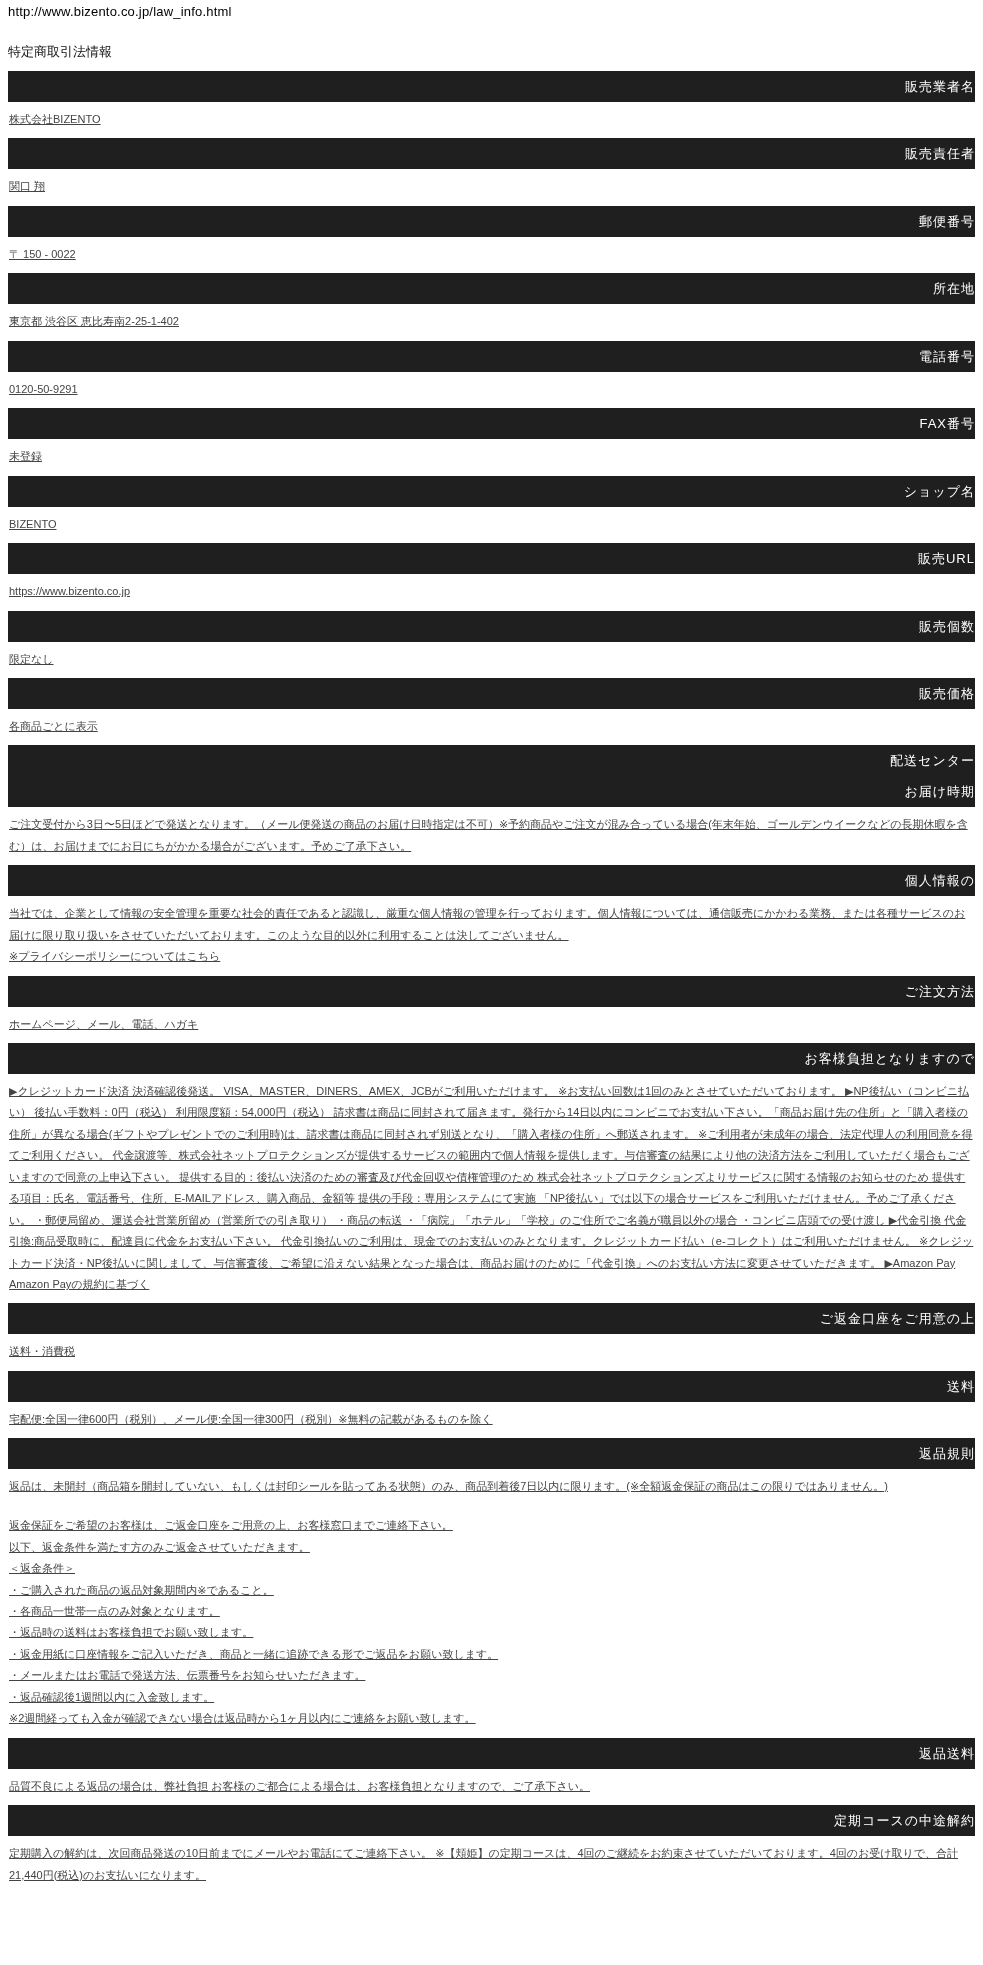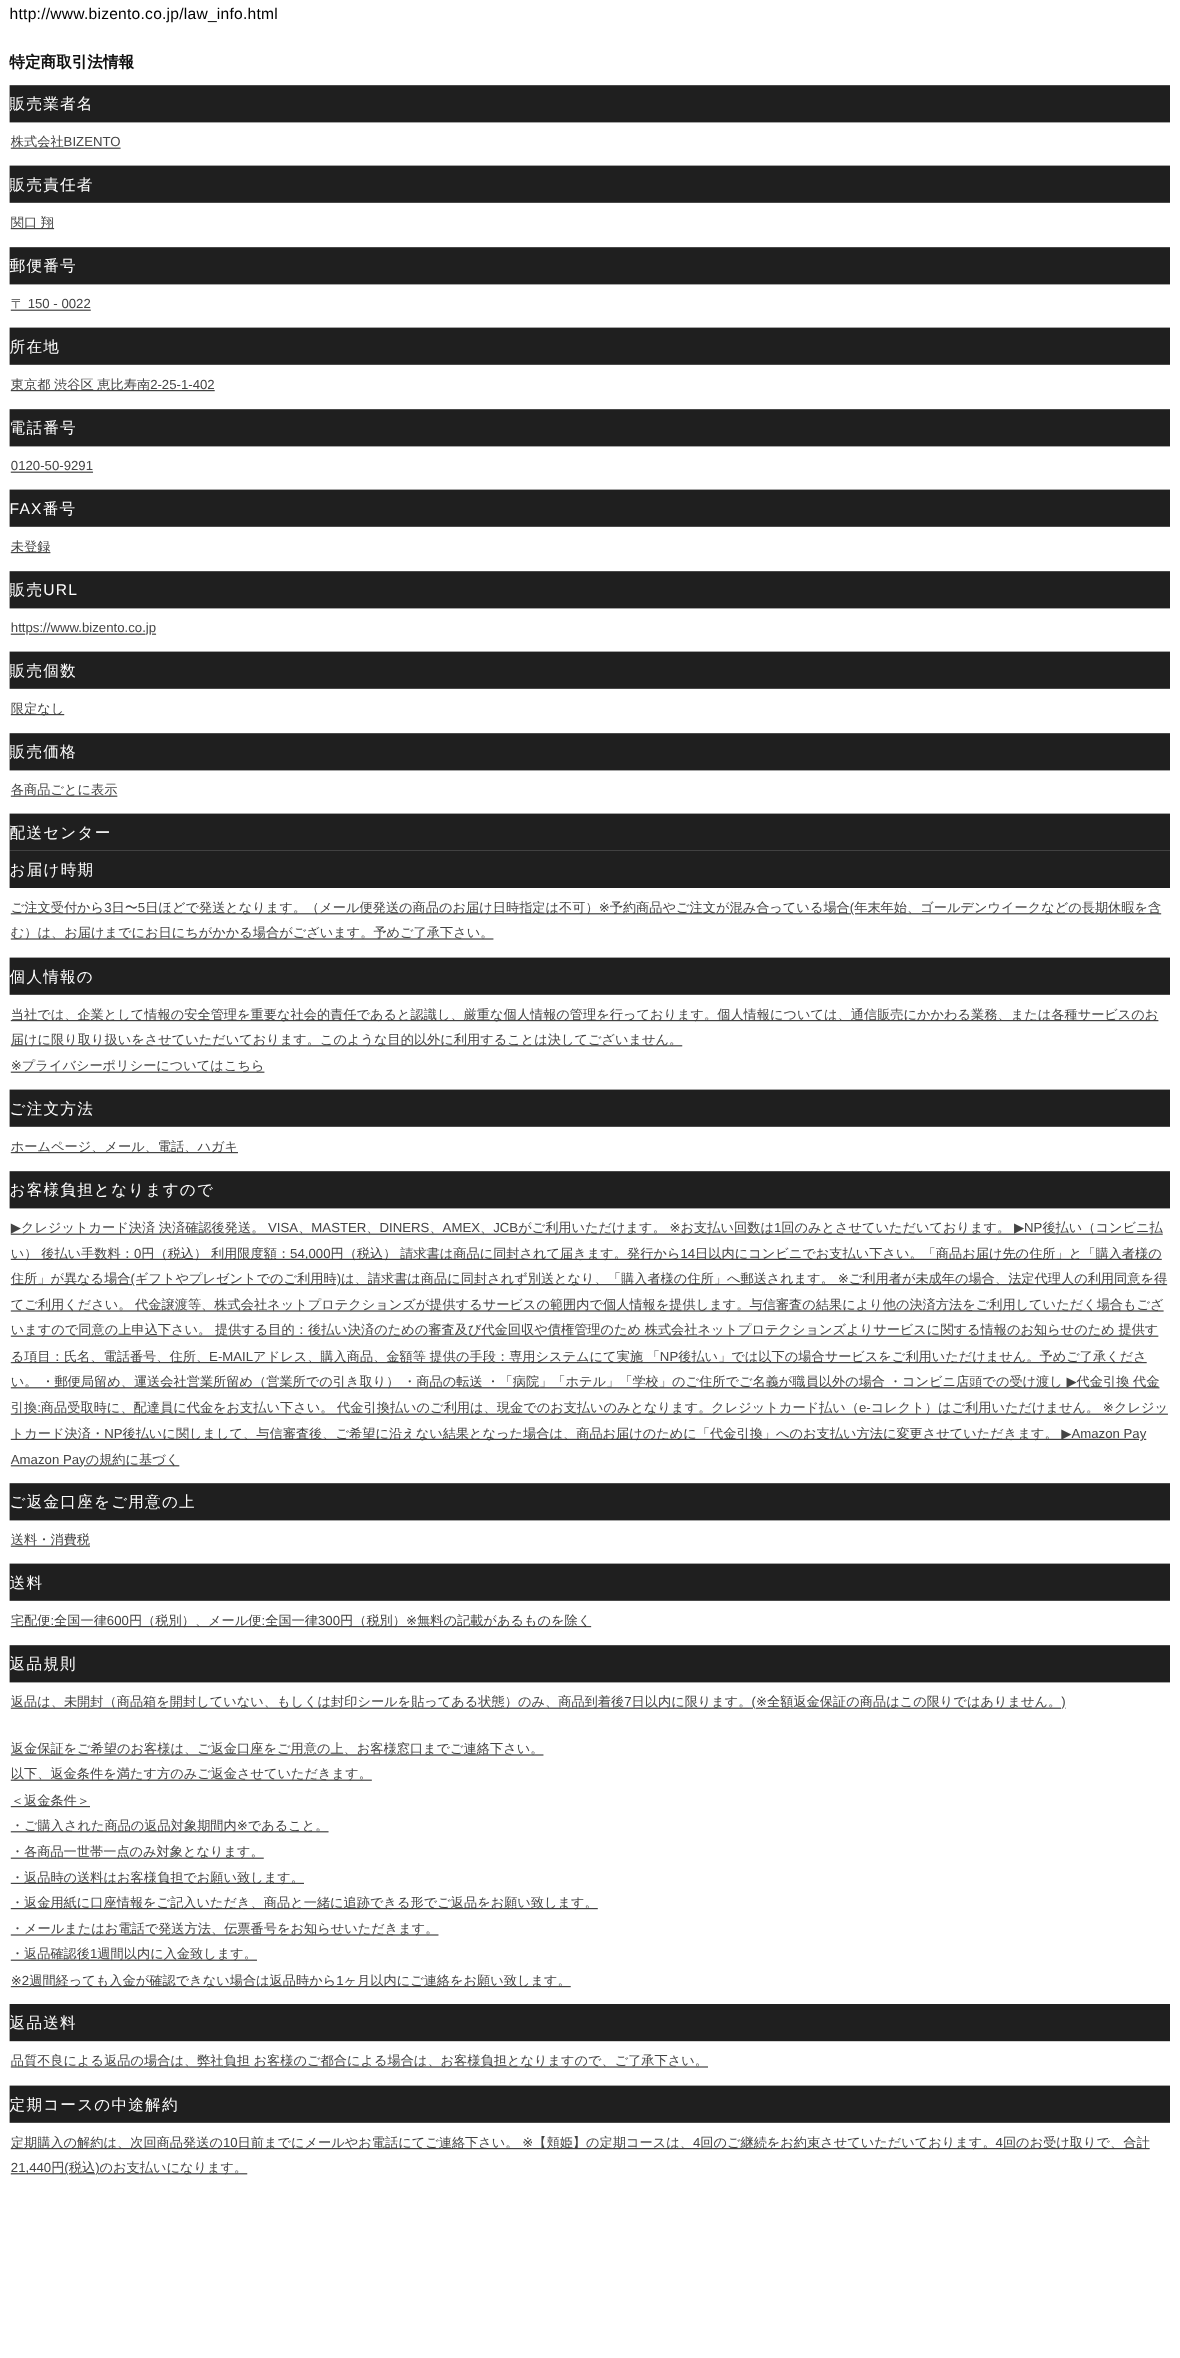--- a/index.html
+++ b/index.html
@@ -18,28 +18,28 @@
     padding: 0 8px;
   }
   .url-line {
     font-size: 13px;
     color: #000;
     padding: 4px 0 2px 0;
     letter-spacing: 0.2px;
   }
   .page-title {
     font-size: 13px;
-    font-weight: bold;
+    font-weight: normal;
     color: #111;
     margin: 22px 0 10px 0;
   }
   .section-bar {
     background: #1f1f1f;
     color: #ffffff;
-    text-align: left;
+    text-align: right;
     font-size: 13px;
     padding: 7px 0 6px 0;
     letter-spacing: 1px;
   }
   .section-content {
     font-size: 11px;
     color: #444;
     line-height: 1.95;
     padding: 7px 1px 8px 1px;
   }
@@ -86,20 +86,26 @@
         <section>
           <div class="section-bar">電話番号</div>
           <div class="section-content">
             <div class="line">0120-50-9291</div>
           </div>
         </section>
         <section>
           <div class="section-bar">FAX番号</div>
           <div class="section-content">
             <div class="line">未登録</div>
+          </div>
+        </section>
+        <section>
+          <div class="section-bar">ショップ名</div>
+          <div class="section-content">
+            <div class="line">BIZENTO</div>
           </div>
         </section>
         <section>
           <div class="section-bar">販売URL</div>
           <div class="section-content">
             <div class="line">https://www.bizento.co.jp</div>
           </div>
         </section>
         <section>
           <div class="section-bar">販売個数</div>

